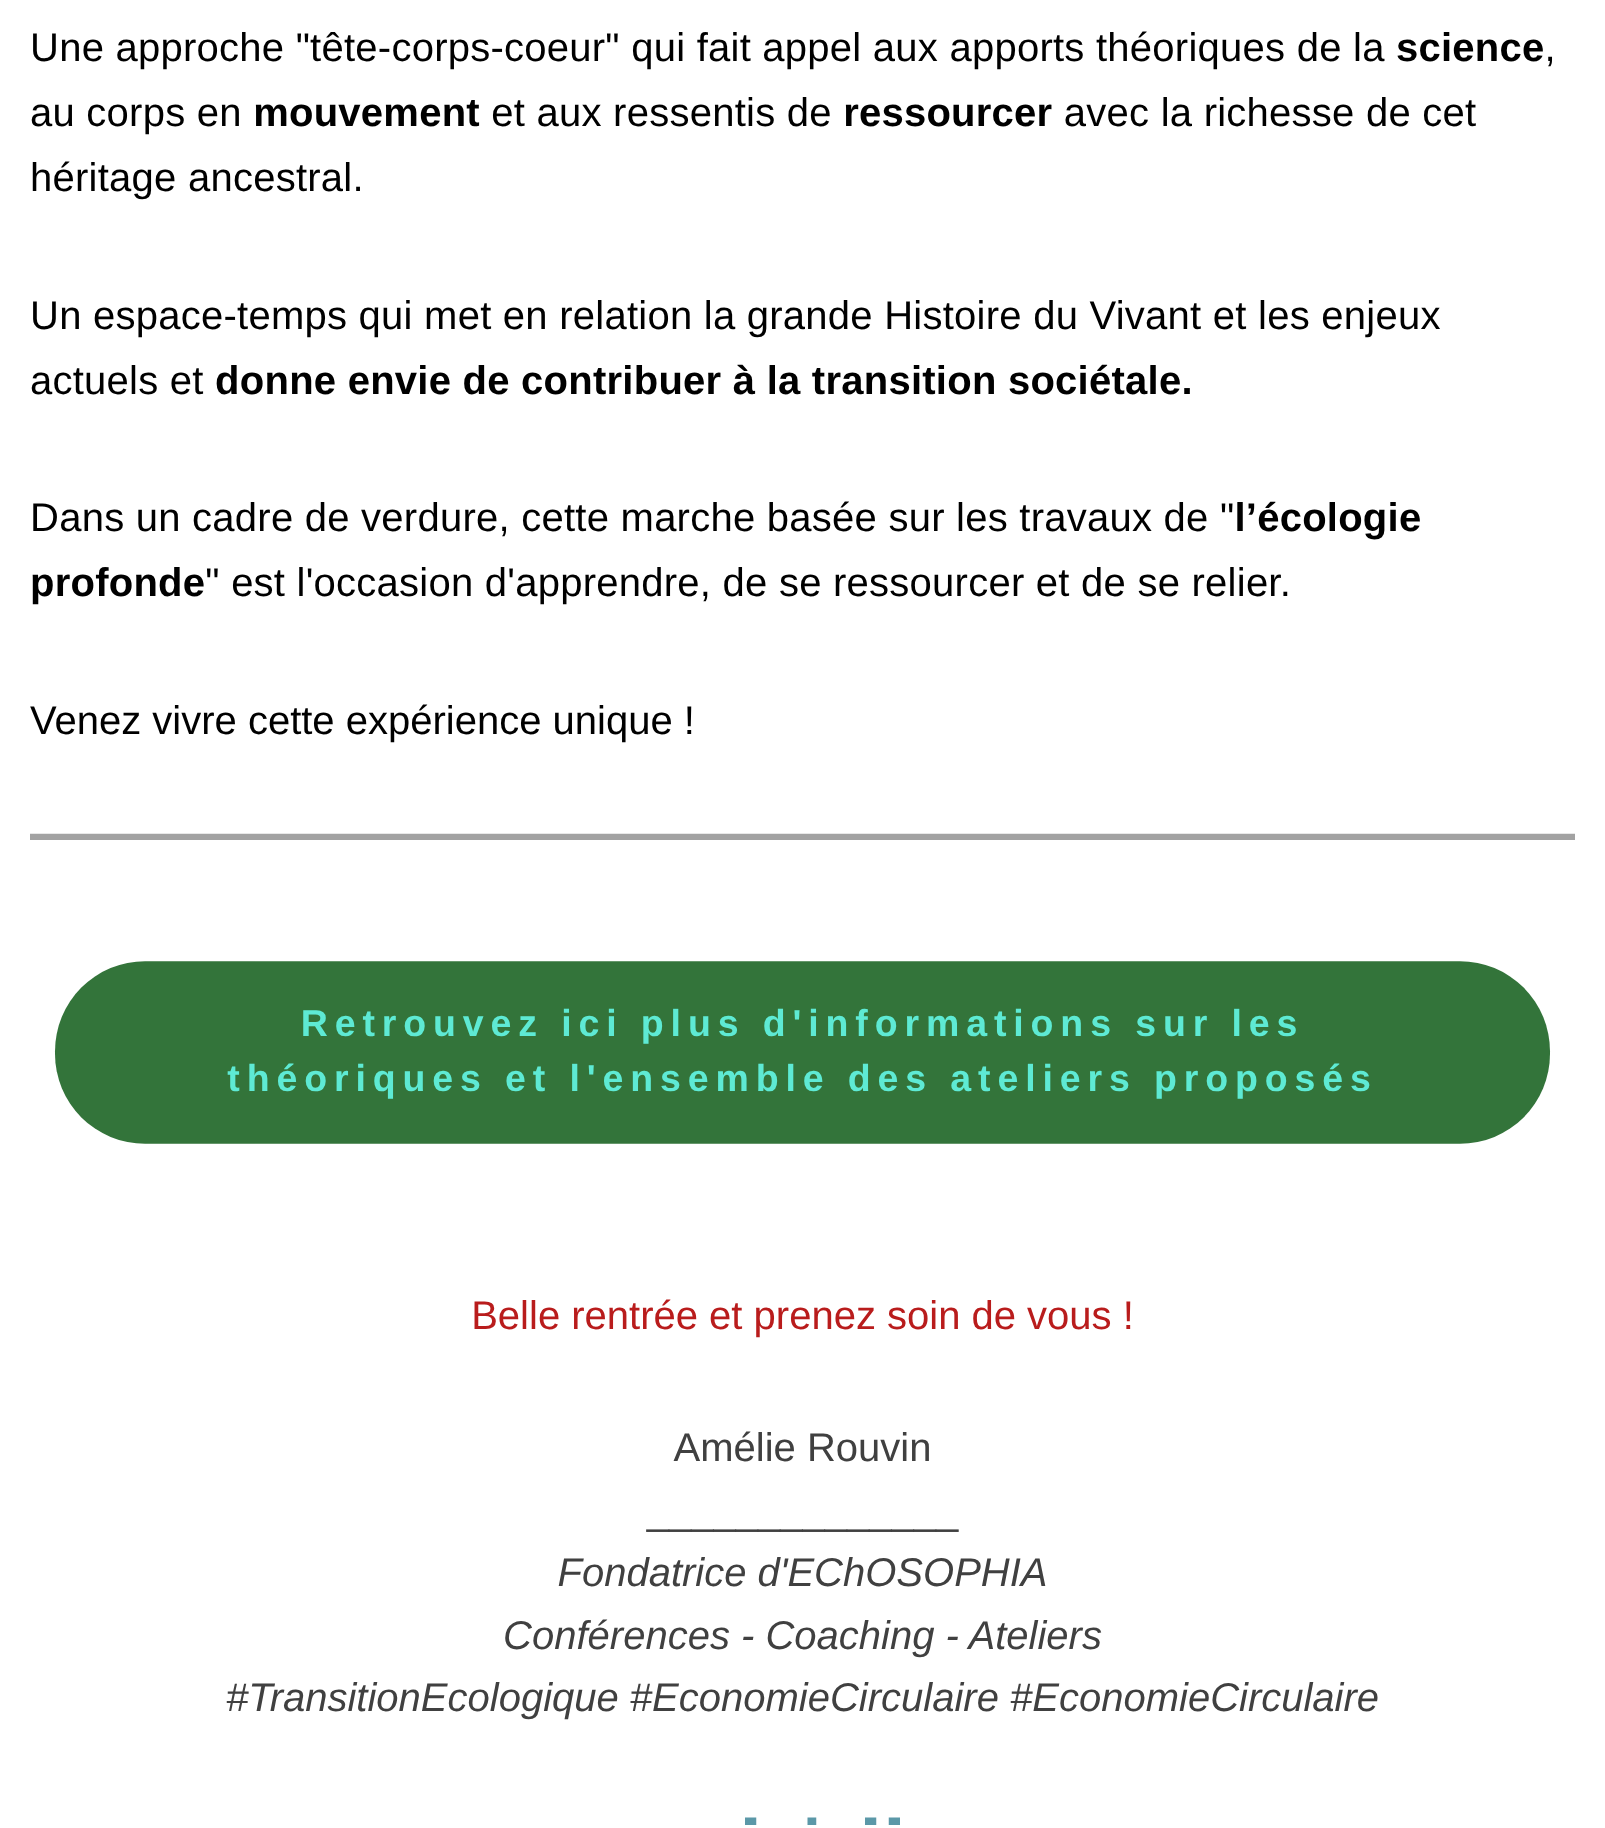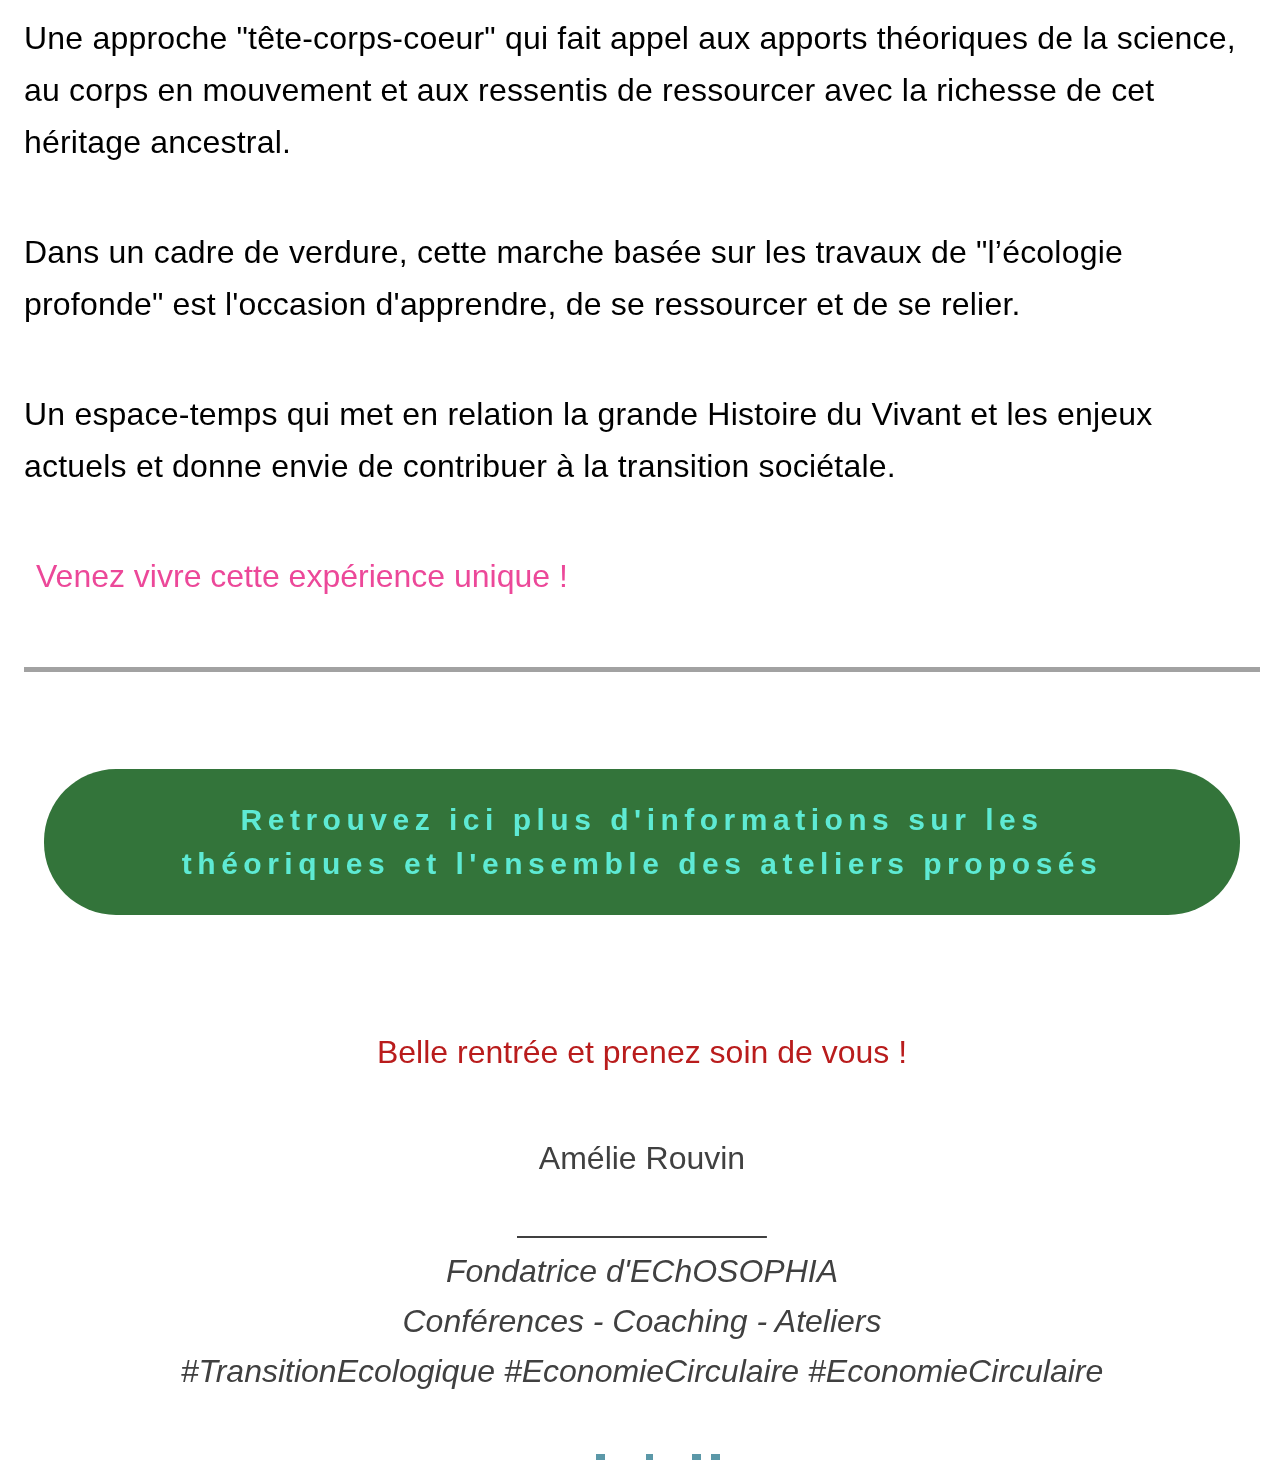--- a/index.html
+++ b/index.html
@@ -14,26 +14,26 @@
   }
   .content {
     padding: 12px 24px 0 24px;
   }
   p.body-text {
     font-size: 32px;
     line-height: 52px;
     margin: 0 0 58px 0;
     letter-spacing: 0.2px;
   }
-  p.body-text b { font-weight: normal; }
+  p.body-text b { font-weight: bold; }
   .cta-line {
     font-size: 32px;
     line-height: 52px;
-    margin: 12px;
-    color: #ec4899;
+    margin: 0;
+    color: #000000;
   }
   .divider {
     height: 5px;
     background: #a2a2a2;
     margin: 65px 0 0 0;
   }
   .big-button {
     display: block;
     margin: 97px 20px 0 20px;
     background: #33743a;
@@ -65,21 +65,20 @@
     text-align: center;
     color: #404040;
   }
   .sig-name {
     font-size: 32px;
     line-height: 50px;
   }
   .sig-sep {
     font-size: 32px;
     line-height: 50px;
-    margin-top: 13px;
     letter-spacing: 0px;
   }
   .sig-line {
     font-size: 32px;
     line-height: 50px;
     font-style: italic;
   }
   .clipped-link {
     position: absolute;
     left: 0;
@@ -99,23 +98,23 @@
   .frag.f3 { left: 692px; }
   .frag.f4 { left: 711px; }
 </style>
 </head>
 <body>
 
 <div class="content">
 
   <p class="body-text"><span>Une approche "tête-corps-coeur" qui fait appel aux apports théoriques de la </span><b>science</b><span>, au corps en </span><b>mouvement</b><span> et aux ressentis de </span><b>ressourcer</b><span> avec la richesse de cet héritage ancestral.</span></p>
 
+  <p class="body-text"><span>Un espace-temps qui met en relation la grande Histoire du Vivant et les enjeux actuels et </span><b>donne envie de contribuer à la transition sociétale.</b></p>
+
   <p class="body-text"><span>Dans un cadre de verdure, cette marche basée sur les travaux de "</span><b>l’écologie profonde</b><span>" est l'occasion d'apprendre, de se ressourcer et de se relier.</span></p>
-
-  <p class="body-text"><span>Un espace-temps qui met en relation la grande Histoire du Vivant et les enjeux actuels et </span><b>donne envie de contribuer à la transition sociétale.</b></p>
 
   <p class="cta-line">Venez vivre cette expérience unique !</p>
 
   <div class="divider"></div>
 
   <button class="big-button">
     <div class="btn-line">Retrouvez ici plus d'informations sur les</div>
     <div class="btn-line">théoriques et l'ensemble des ateliers proposés</div>
   </button>
 

